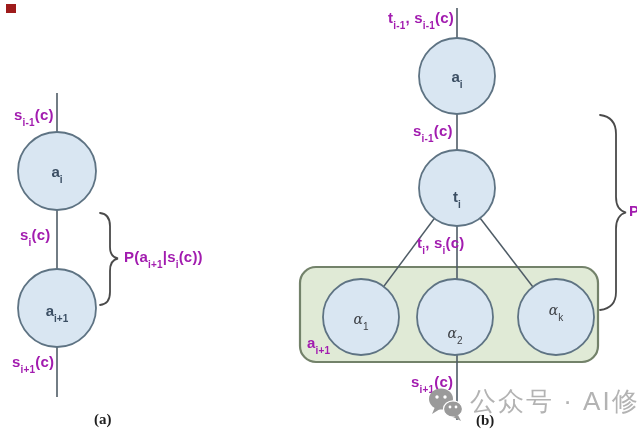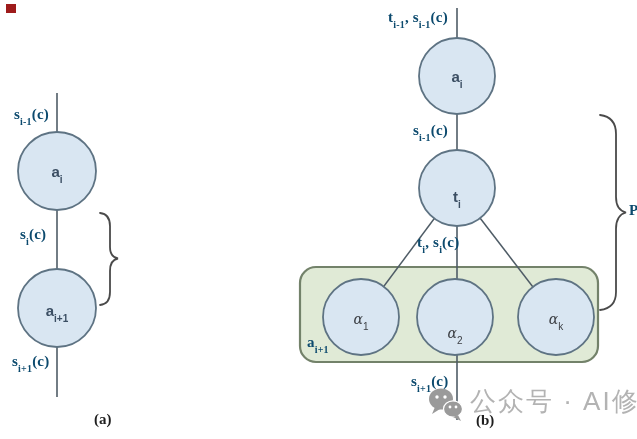--- a/index.html
+++ b/index.html
@@ -3,22 +3,22 @@
 <meta charset="utf-8">
 <style>
   html,body { margin:0; padding:0; background:#ffffff; }
   .stage {
     position:relative; width:637px; height:439px; background:#ffffff;
     font-family:"Liberation Sans", sans-serif; overflow:hidden;
   }
   svg.layer { position:absolute; left:0; top:0; }
   .marker { position:absolute; left:6px; top:4px; width:10px; height:9px; background:#9e1b1b; }
   .lbl {
-    position:absolute; color:#0c4a6e; font-weight:bold; font-size:15px;
-    white-space:nowrap; letter-spacing:0.2px;font-family:Liberation Serif, serif;
+    position:absolute; color:#a21caf; font-weight:bold; font-size:15px;
+    white-space:nowrap; letter-spacing:0.2px;
   }
   .lbl sub, .node-lbl sub { font-size:10px; line-height:0; position:relative; bottom:-2px; }
   .node-lbl {
     position:absolute; transform:translate(-50%,-50%);
     color:#3b4e63; font-weight:bold; font-size:15px; white-space:nowrap;
   }
   .alpha .base { font-family:"DejaVu Serif", serif; font-style:italic; font-weight:normal; color:#3c3f44; font-size:14px; }
   .alpha sub { font-family:"Liberation Sans", sans-serif; font-style:normal; color:#3c3f44; font-weight:normal; }
   .caption {
     position:absolute; font-family:"Liberation Serif", serif; font-weight:bold;
@@ -59,20 +59,21 @@
     <path d="M 100 213 Q 110 214 110 226 L 110 247 Q 110 257 118 258.5 Q 110 260 110 271 L 110 292 Q 110 304 100 305" fill="none" stroke-width="1.8" stroke-linecap="round" stroke="#4a4a4a"></path>
     <path d="M 600 115 Q 616 117 616 134 L 616 197 Q 616 210 626 212.5 Q 616 215 616 229 L 616 292 Q 616 308 600 310" fill="none" stroke-width="1.8" stroke-linecap="round" stroke="#4a4a4a"></path>
   </svg>
 
   <span class="lbl" style="left:14px; top:106px"><span>s</span><sub>i-1</sub><span>(c)</span></span>
 
   <span class="lbl" style="left:20px; top:226px"><span>s</span><sub>i</sub><span>(c)</span></span>
 
   <span class="lbl" style="left:12px; top:353px"><span>s</span><sub>i+1</sub><span>(c)</span></span>
 
+  <span class="lbl" style="left:124px; top:248px"><span>P(a</span><sub>i+1</sub><span>|s</span><sub>i</sub><span>(c))</span></span>
 
   <div class="node-lbl" style="left:57px; top:171px"><span class="base">a</span><sub>i</sub></div>
 
   <div class="node-lbl" style="left:57px; top:310px"><span class="base">a</span><sub>i+1</sub></div>
 
   <div class="caption" style="left:94px; top:411px">(a)</div>
 
   <span class="lbl" style="left:388px; top:9px"><span>t</span><sub>i-1</sub><span>, s</span><sub>i-1</sub><span>(c)</span></span>
 
   <span class="lbl" style="left:413px; top:122px"><span>s</span><sub>i-1</sub><span>(c)</span></span>
@@ -86,21 +87,21 @@
   <span class="lbl" style="left:629px; top:202px">P</span>
 
   <div class="node-lbl" style="left:457px; top:76px"><span class="base">a</span><sub>i</sub></div>
 
   <div class="node-lbl" style="left:457px; top:196px"><span class="base">t</span><sub>i</sub></div>
 
   <div class="node-lbl alpha" style="left:361px; top:318px"><span class="base">α</span><sub>1</sub></div>
 
   <div class="node-lbl alpha" style="left:455px; top:332px"><span class="base">α</span><sub>2</sub></div>
 
-  <div class="node-lbl alpha" style="left:556px; top:318px"><span class="base">α</span><sub>k</sub></div>
+  <div class="node-lbl alpha" style="left:556px; top:309px"><span class="base">α</span><sub>k</sub></div>
 
   <div class="caption" style="left:476px; top:412px">(b)</div>
 
   <div class="watermark">
     <svg width="38" height="36" viewBox="0 0 38 36">
       <ellipse cx="14" cy="13" rx="12" ry="10.5" fill="#9a9a9a"></ellipse>
       <path d="M8 21 L5 28 L13 23 Z" fill="#9a9a9a"></path>
       <circle cx="10" cy="11" r="1.7" fill="#ffffff"></circle>
       <circle cx="18" cy="11" r="1.7" fill="#ffffff"></circle>
       <ellipse cx="26" cy="23" rx="9.5" ry="8.2" stroke="#ffffff" stroke-width="1.2" fill="#9a9a9a"></ellipse>

